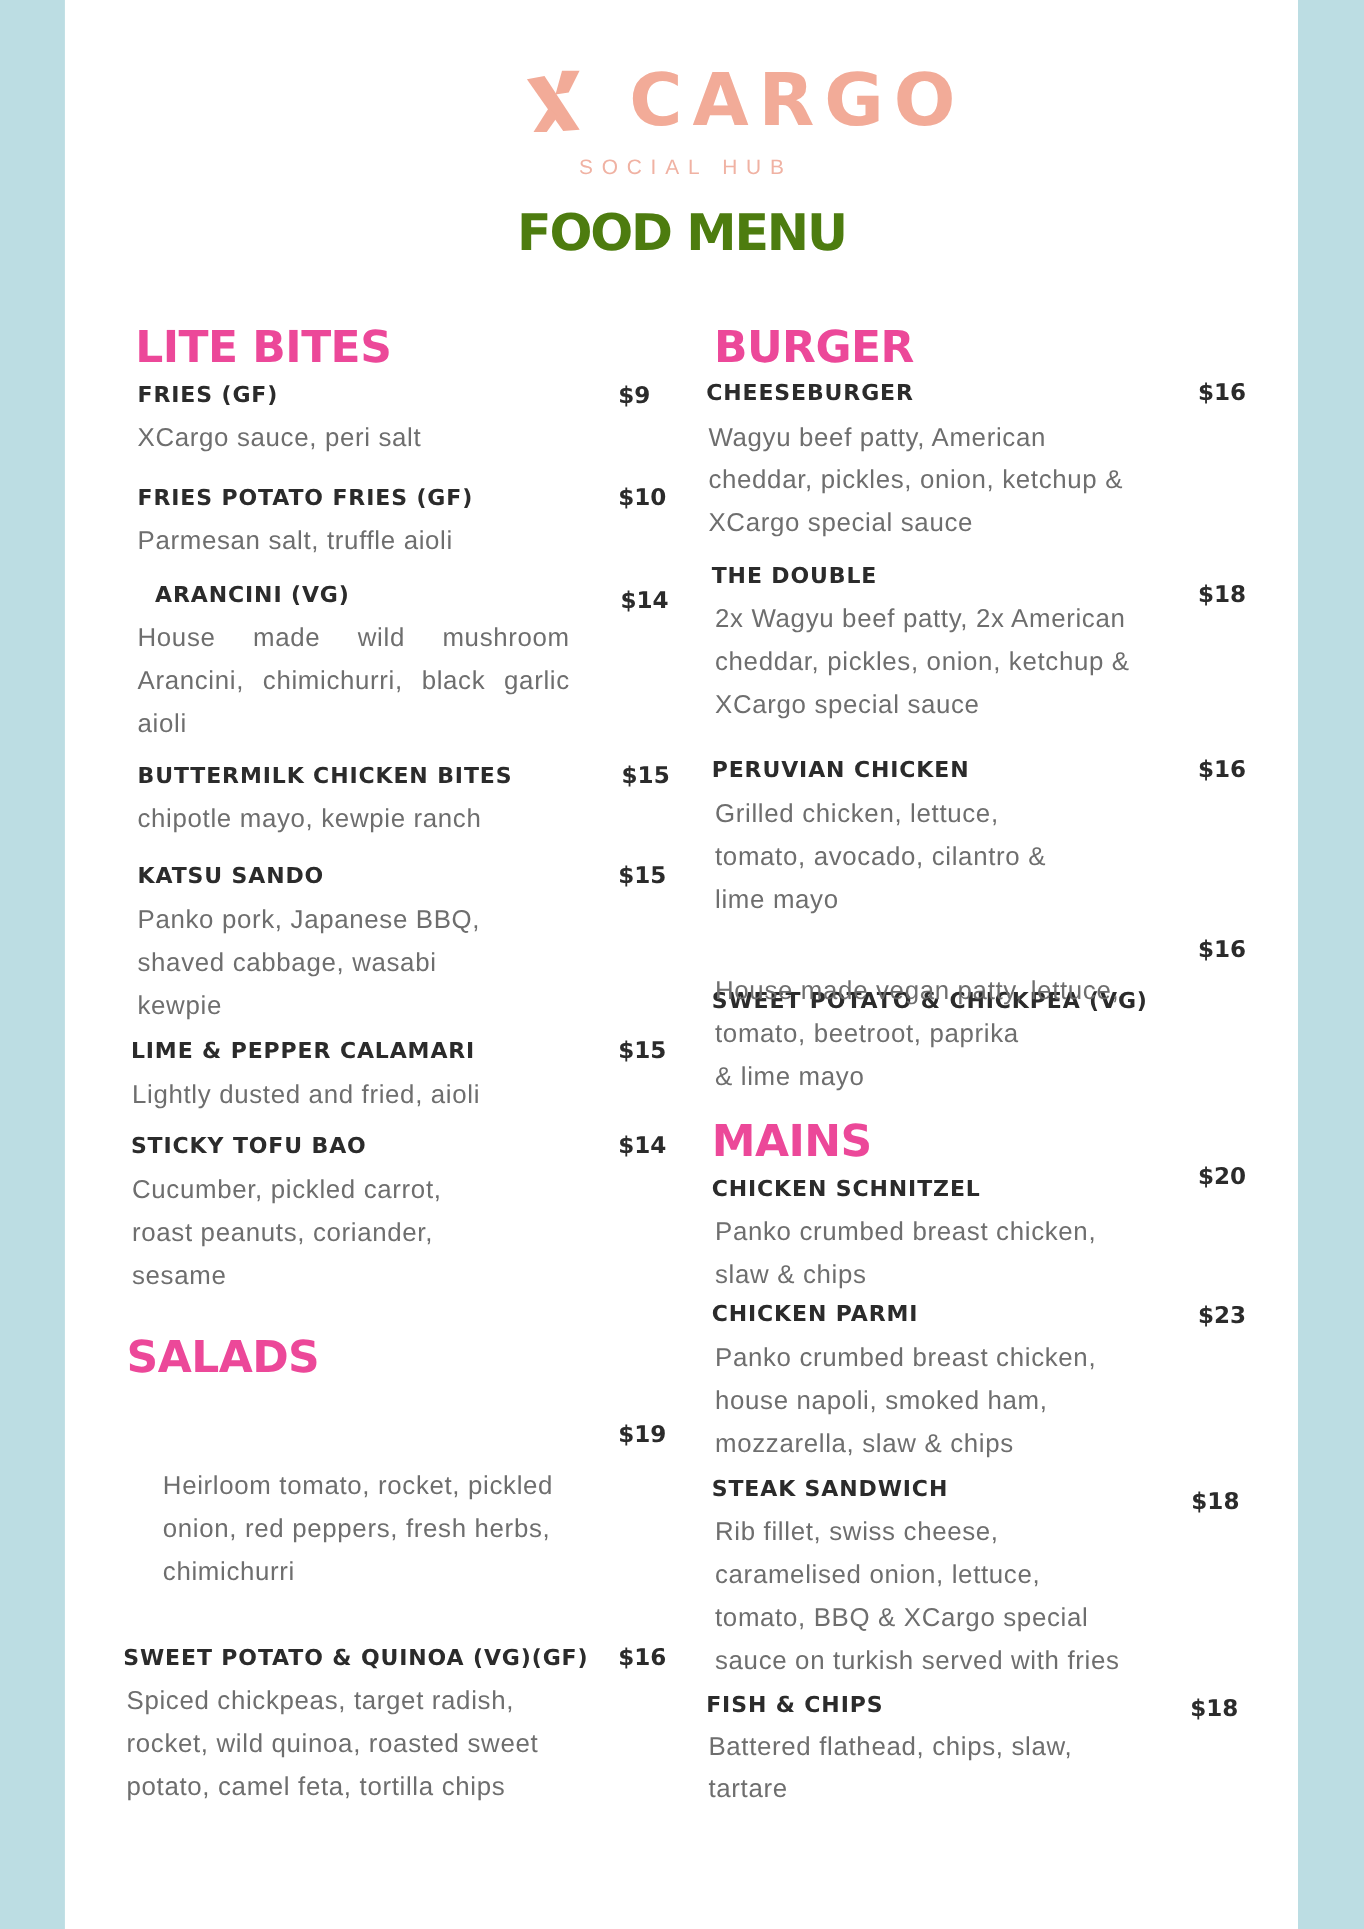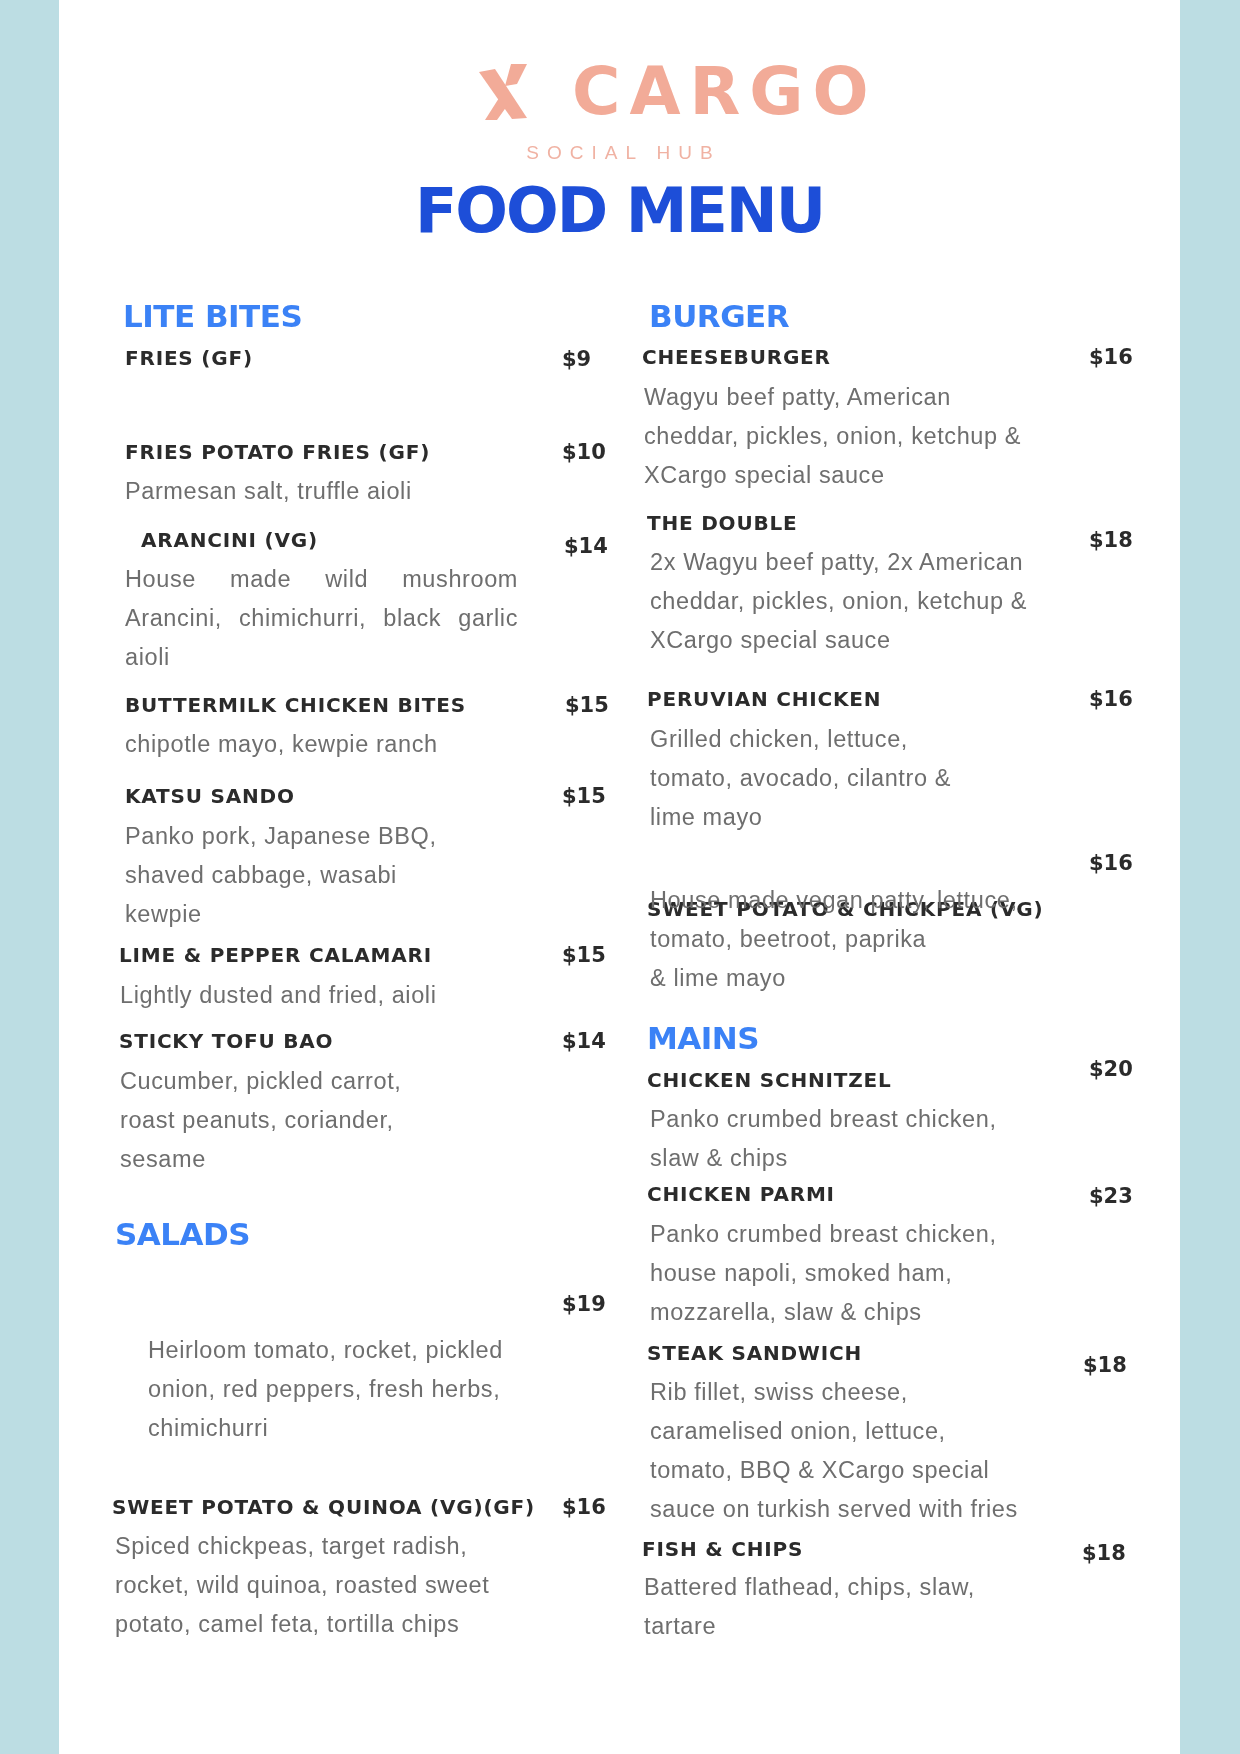--- a/index.html
+++ b/index.html
@@ -6,23 +6,23 @@
   html, body { width: 1240px; height: 1754px; background: #bcdde3; overflow: hidden; }
   body { position: relative; font-family: "Liberation Sans", sans-serif; }
   .band-left { position: absolute; left: 0; top: 0; width: 59px; height: 1754px; background: #bcdde3; }
   .band-right { position: absolute; left: 1180px; top: 0; width: 60px; height: 1754px; background: #bcdde3; }
   .page { position: absolute; left: 59px; top: 0; width: 1121px; height: 1754px; background: #ffffff; }
 
   .logo { position: absolute; left: 420px; top: 58px; height: 70px; width: 400px; text-align: center; }
   .logo-x { position: absolute; left: 0; top: 6px; width: 50px; height: 56px; }
   .logo-text { position: absolute; left: 93px; top: -6px; font-family: "DejaVu Sans", sans-serif; font-weight: bold; font-size: 66px; letter-spacing: 9px; color: #f2ab98; line-height: 80px; }
   .subtitle { position: absolute; left: 0; width: 1121px; top: 142px; text-align: center; font-size: 19px; letter-spacing: 8px; color: #f0b2a3; padding-left: 8px; }
-  .title { position: absolute; left: 0; width: 1121px; top: 174px; text-align: center; font-family: "DejaVu Sans", sans-serif; font-weight: bold; font-size: 62px; letter-spacing: -2px; color: #1d4ed8; line-height: 74px; }
+  .title { position: absolute; left: 0; width: 1121px; top: 174px; text-align: center; font-family: "DejaVu Sans", sans-serif; font-weight: bold; font-size: 46px; letter-spacing: -2px; color: #4d7c0f; line-height: 74px; }
 
-  .section-title { position: absolute; font-family: "DejaVu Sans", sans-serif; font-weight: bold; font-size: 31px; color: #3b82f6; letter-spacing: -0.5px; line-height: 36px; }
+  .section-title { position: absolute; font-family: "DejaVu Sans", sans-serif; font-weight: bold; font-size: 40px; color: #ec4899; letter-spacing: -0.5px; line-height: 36px; }
   .item-name { position: absolute; font-family: "DejaVu Sans", sans-serif; font-weight: bold; font-size: 20px; color: #2b2b2b; letter-spacing: 0.8px; line-height: 27px; white-space: nowrap; }
   .item-price { position: absolute; font-family: "DejaVu Sans", sans-serif; font-weight: bold; font-size: 21px; color: #2b2b2b; line-height: 27px; }
   .item-desc { position: absolute; font-family: "Liberation Sans", sans-serif; font-size: 23.5px; color: #6e6e6e; line-height: 39px; letter-spacing: 0.6px; white-space: pre-line; }
   .justify { text-align: justify; text-align-last: left; white-space: normal; }
 </style>
 </head>
 <body>
 
 <div class="band-left"></div>
 <div class="band-right"></div>
@@ -37,20 +37,21 @@
     </svg>
     <div class="logo-text">CARGO</div>
   </div>
   <div class="subtitle">SOCIAL HUB</div>
   <div class="title">FOOD MENU</div>
 
   <div class="section-title" style="left:64px; top:298px;">LITE BITES</div>
 
   <div class="item-name" style="left:66px; top:345px;">FRIES (GF)</div>
   <div class="item-price" style="left:503px; top:346px;">$9</div>
+  <div class="item-desc" style="left:66px; top:378px;">XCargo sauce, peri salt</div>
 
   <div class="item-name" style="left:66px; top:439px;">FRIES POTATO FRIES (GF)</div>
   <div class="item-price" style="left:503px; top:439px;">$10</div>
   <div class="item-desc" style="left:66px; top:472px;">Parmesan salt, truffle aioli</div>
 
   <div class="item-name" style="left:82px; top:527px;">ARANCINI (VG)</div>
   <div class="item-price" style="left:505px; top:533px;">$14</div>
   <div class="item-desc justify" style="left:66px; top:560px; width:393px;">House made wild mushroom Arancini, chimichurri, black garlic aioli</div>
 
   <div class="item-name" style="left:66px; top:692px;text-align:right;">BUTTERMILK CHICKEN BITES</div>

